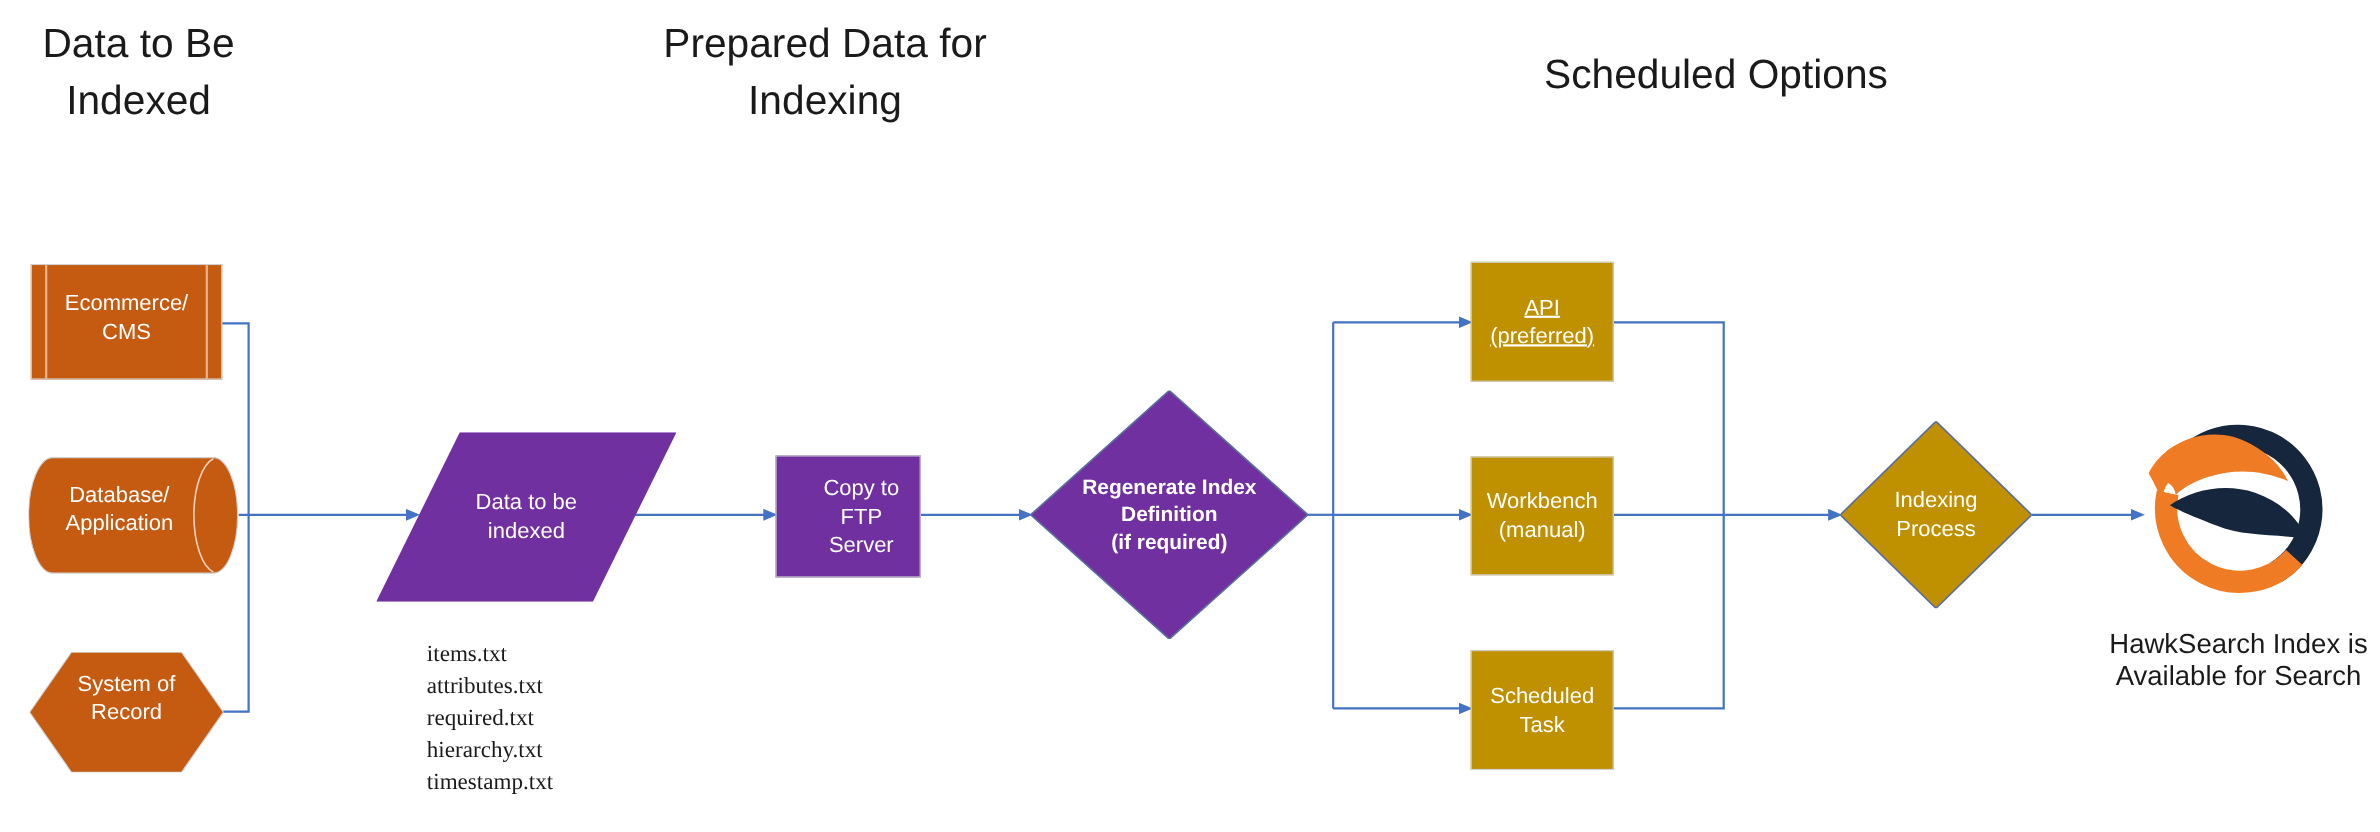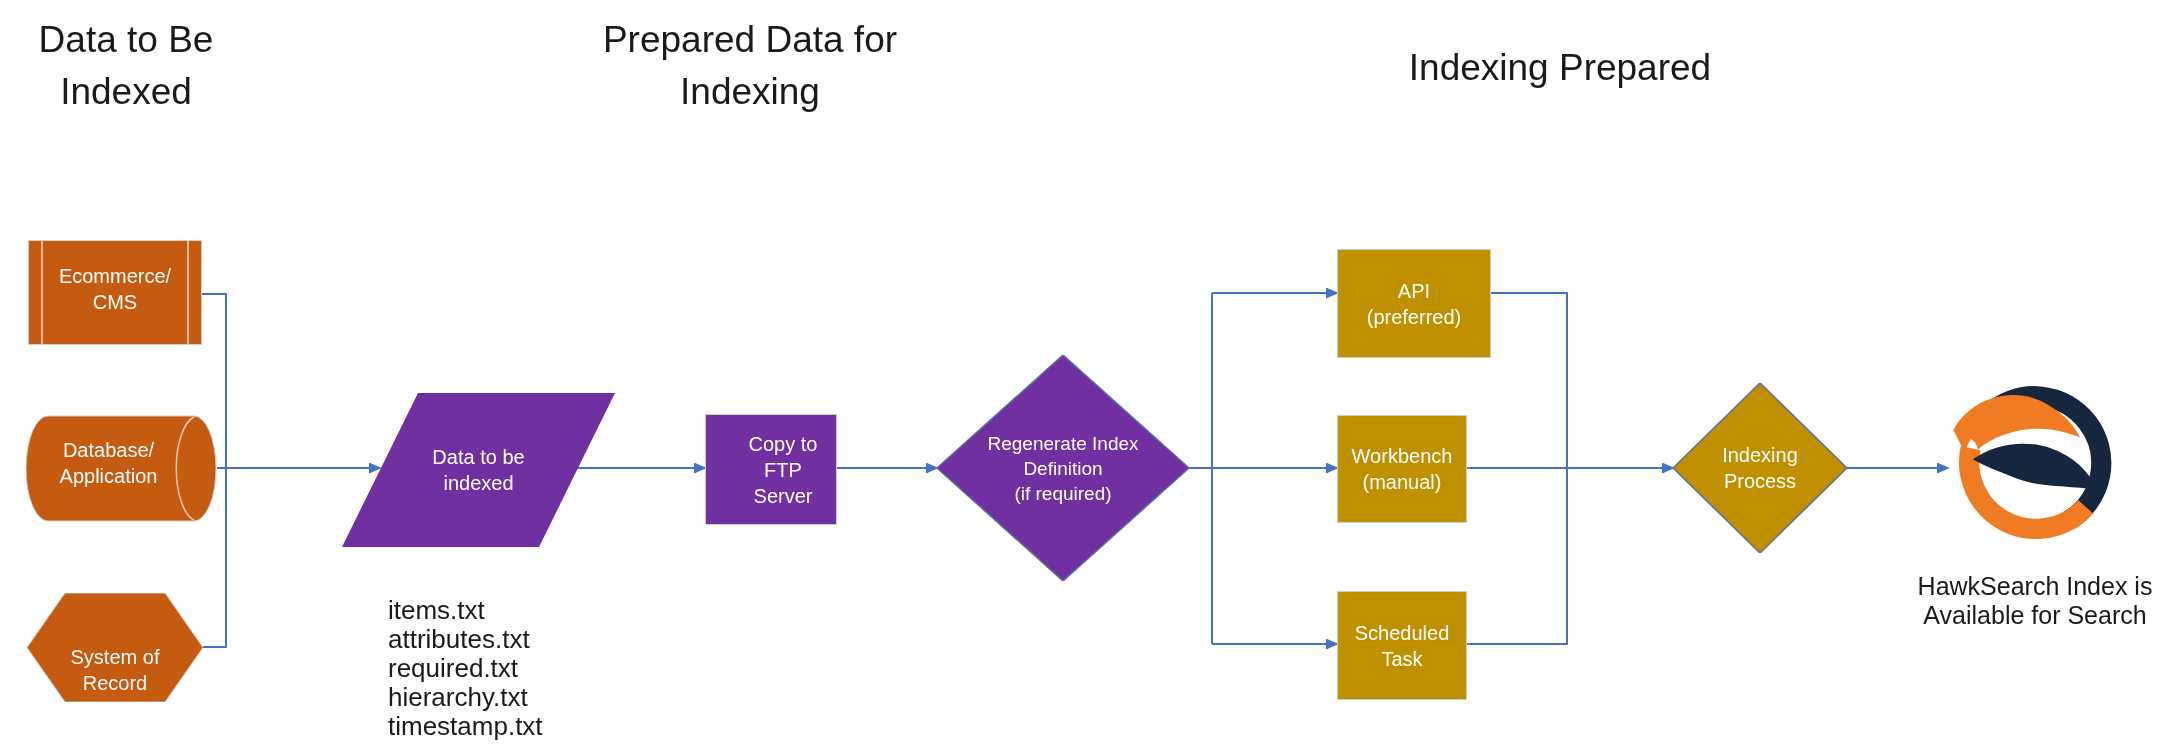--- a/index.html
+++ b/index.html
@@ -15,21 +15,21 @@
   .shape-label{position:absolute;display:flex;align-items:center;justify-content:center;text-align:center;
                color:var(--shape-text);font-size:20px;line-height:26px;pointer-events:none;}
   .box{position:absolute;border:1px solid var(--box-border);box-sizing:border-box;
        display:flex;align-items:center;justify-content:center;text-align:center;
        color:var(--shape-text);font-size:20px;line-height:26px;}
   .box.purple{background:var(--purple);}
   .box.gold{background:var(--gold);}
   .ecom{position:absolute;background:var(--orange);border:1px solid var(--box-border);box-sizing:border-box;}
   .ecom .bar{position:absolute;top:0;bottom:0;width:2px;background:rgba(255,255,255,0.55);}
   .svg-shape{position:absolute;display:block;}
-  .file-list{position:absolute;left:388px;top:596px;color:var(--text);font-size:26px;line-height:29px;}
+  .file-list{position:absolute;left:388px;top:580px;color:var(--text);font-size:21px;line-height:29px;font-family:Liberation Serif, serif;}
   .caption{position:absolute;left:1915px;top:572px;width:240px;text-align:center;color:var(--text);
            font-size:25px;line-height:29px;}
   .connector-layer{position:absolute;left:0;top:0;}
   .connector{stroke:var(--connector);stroke-width:2;fill:none;}
   .arrowhead{fill:var(--connector);}
   .cyl-outline{fill:var(--orange);stroke:var(--box-border);stroke-width:1;}
   .cyl-inner{fill:none;stroke:rgba(255,255,255,0.7);stroke-width:1.5;}
   .hex{fill:var(--orange);stroke:var(--box-border);stroke-width:1;}
   .par{fill:var(--purple);}
   .diamond-purple{fill:var(--purple);stroke:var(--diamond-border);stroke-width:1.5;}
@@ -41,21 +41,21 @@
 </style>
 </head>
 <body>
 
 <div class="canvas">
 
   <div class="section-title ml" style="left:6px;top:14px;width:240px;">Data to Be
 Indexed</div>
   <div class="section-title ml" style="left:560px;top:14px;width:380px;">Prepared Data for
 Indexing</div>
-  <div class="section-title ml" style="left:1360px;top:42px;width:400px;">Indexing Prepared</div>
+  <div class="section-title ml" style="left:1360px;top:42px;width:400px;">Scheduled Options</div>
 
   <svg class="connector-layer" width="2164" height="756">
     <defs>
       <marker id="arrow" viewBox="0 0 12 10" refX="1" refY="5" markerWidth="13" markerHeight="11" markerUnits="userSpaceOnUse" orient="auto">
         <path d="M0,0 L12,5 L0,10 Z" class="arrowhead"></path>
       </marker>
     </defs>
     <path class="connector" d="M202,294 H226 V647 H203"></path>
     <path class="connector" d="M217,468 H370" marker-end="url(#arrow)"></path>
     <path class="connector" d="M577,468 H695" marker-end="url(#arrow)"></path>
@@ -80,21 +80,21 @@
   <svg class="svg-shape" style="left:26px;top:415px;" width="191" height="107" viewBox="0 0 191 107">
     <path class="cyl-outline" d="M22,1 H168 A22,52.5 0 0 1 168,106 H22 A22,52.5 0 0 1 22,1 Z"></path>
     <path class="cyl-inner" d="M168,2 A22,52.5 0 0 0 168,105"></path>
   </svg>
   <div class="shape-label ml" style="left:26px;top:415px;width:165px;height:95px;">Database/
 Application</div>
 
   <svg class="svg-shape" style="left:27px;top:593px;" width="176" height="109" viewBox="0 0 176 109">
     <polygon class="hex" points="0,54.5 38,0 138,0 176,54.5 138,109 38,109"></polygon>
   </svg>
-  <div class="shape-label ml" style="left:27px;top:615px;width:176px;height:109px;">System of
+  <div class="shape-label ml" style="left:27px;top:580px;width:176px;height:109px;">System of
 Record</div>
 
   <svg class="svg-shape" style="left:342px;top:393px;" width="273" height="154" viewBox="0 0 273 154">
     <polygon class="par" points="76,0 273,0 197,154 0,154"></polygon>
   </svg>
   <div class="shape-label ml" style="left:342px;top:393px;width:273px;height:154px;">Data to be
 indexed</div>
 
   <div class="file-list">
     <div>items.txt</div>
@@ -103,25 +103,25 @@
     <div>hierarchy.txt</div>
     <div>timestamp.txt</div>
   </div>
 
   <div class="box purple ml" style="left:705px;top:414px;width:132px;height:111px;padding-left:24px;">Copy to FTP
 Server</div>
 
   <svg class="svg-shape" style="left:937px;top:355px;" width="252" height="226" viewBox="0 0 252 226">
     <polygon class="diamond-purple" points="126,0 252,113 126,226 0,113"></polygon>
   </svg>
-  <div class="shape-label ml" style="left:937px;top:355px;width:252px;height:226px;font-size:19px;line-height:25px;">Regenerate Index
+  <div class="shape-label ml" style="left:937px;top:355px;width:252px;height:226px;font-size:19px;line-height:25px;font-weight:bold;">Regenerate Index
 Definition
 (if required)</div>
 
-  <div class="box gold ml" style="left:1337px;top:249px;width:154px;height:109px;">API
+  <div class="box gold ml" style="left:1337px;top:238px;width:130px;height:109px;text-decoration:underline;">API
 (preferred)</div>
   <div class="box gold ml" style="left:1337px;top:415px;width:130px;height:108px;">Workbench
 (manual)</div>
   <div class="box gold ml" style="left:1337px;top:591px;width:130px;height:109px;">Scheduled
 Task</div>
 
   <svg class="svg-shape" style="left:1673px;top:383px;" width="174" height="170" viewBox="0 0 174 170">
     <polygon class="diamond-gold" points="87,0 174,85 87,170 0,85"></polygon>
   </svg>
   <div class="shape-label ml" style="left:1673px;top:383px;width:174px;height:170px;">Indexing

